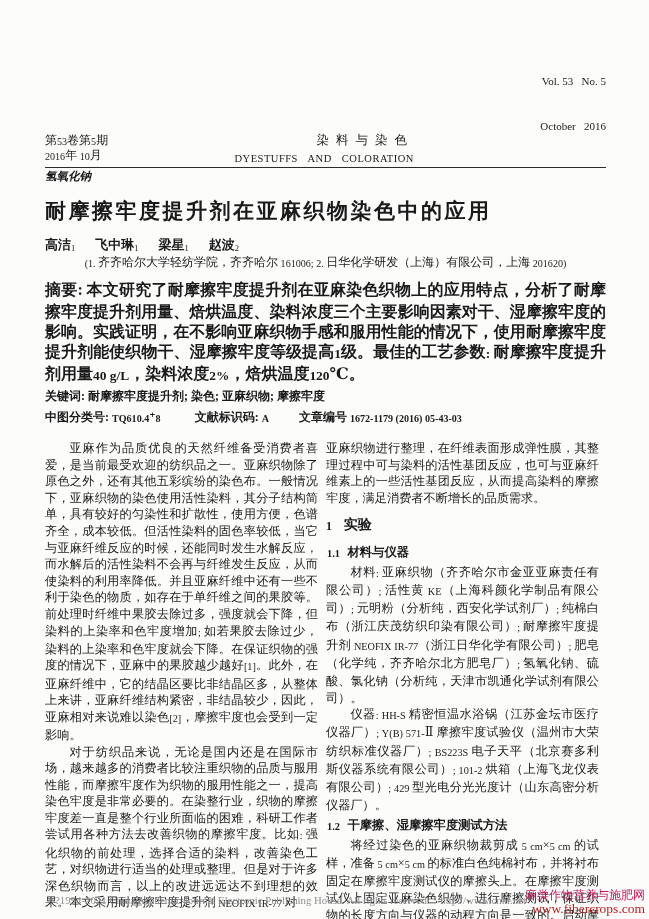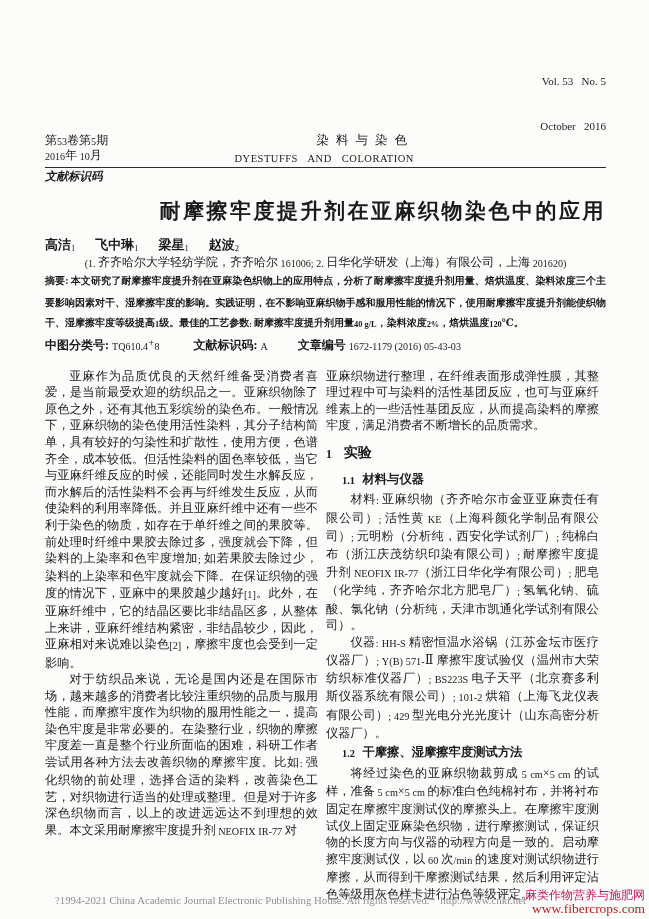--- a/index.html
+++ b/index.html
@@ -12,40 +12,40 @@
   
   .header-row{display:flex;justify-content:space-between;align-items:flex-end;
     padding-bottom:3px;border-bottom:1.5px solid #2b2b2b;}
   .h-left{font-size:12px;line-height:15px;}
   .h-center{text-align:right;}
   .h-center-cn{font-size:12.5px;letter-spacing:7px;padding-left:7px;}
   .h-center-en{font-size:10.5px;word-spacing:7px;letter-spacing:.5px;margin-top:4px;}
   .h-right{font-size:11px;line-height:15px;text-align:right;white-space:pre;}
   .h-tag{font-style:italic;font-weight:bold;font-size:11.5px;margin-top:1px;}
   
-  .title{margin:13px 0 0;text-align:right;font-size:21px;font-weight:bold;letter-spacing:2.5px;}
+  .title{margin:13px 0 0;text-align:left;font-size:21px;font-weight:bold;letter-spacing:2.5px;}
   .authors{display:flex;justify-content:flex-start;gap:20px;margin-top:11px;
     font-size:13px;font-weight:bold;}
   .asup{font-size:8.5px;vertical-align:-2px;font-weight:normal;}
   .affiliation{text-align:center;font-size:12px;}
   
-  .abstract{font-size:10px;line-height:20px;font-weight:bold;text-align:justify;}
+  .abstract{margin-top:9px;font-size:16px;line-height:20px;font-weight:bold;text-align:justify;}
   .kw-line{font-size:12px;font-weight:bold;margin-top:1px;line-height:20px;}
   .meta-line{font-size:12px;font-weight:bold;margin-top:1px;line-height:20px;display:flex;}
-  .meta-line .mv{font-weight:normal;}
+  .meta-line .mv{font-weight:bold;}
   .meta-gap{width:34px;}
   .meta-gap2{width:30px;}
   
   .columns{display:flex;gap:8px;margin-top:11px;height:586px;}
   .col{width:273px;font-size:12.2px;line-height:16.6px;text-align:justify;
     display:flex;flex-direction:column;}
   .col p{margin:0;text-indent:2em;}
   .col p.noindent{text-indent:0;}
   .sec{font-size:14px;font-weight:bold;margin:11px 0 5px;word-spacing:9px;}
-  .subsec{font-size:12.3px;font-weight:bold;margin:3px 16px 2px;word-spacing:5px;}
+  .subsec{font-size:12.3px;font-weight:bold;margin:3px 1px 2px;word-spacing:5px;}
   
   .copyright{position:absolute;left:55px;bottom:13px;font-size:10.8px;color:#8f8f8f;white-space:pre;}
   .wm{position:absolute;right:4px;bottom:3px;text-align:right;line-height:14px;}
   .wm1{font-size:12px;color:#be185d;}
   .wm2{font-size:13.5px;color:#b91c1c;}
   
   .lat{font-size:.84em;vertical-align:-.06em;}
 </style>
 </head>
 <body>
@@ -60,34 +60,37 @@
       </div>
       <div class="h-center">
         <div class="h-center-cn">染料与染色</div>
         <div class="h-center-en">DYESTUFFS  AND  COLORATION</div>
       </div>
       <div class="h-right">
         <div>Vol. 53   No. 5</div>
         <div>October   2016</div>
       </div>
     </div>
-    <div class="h-tag">文献标识码</div>
+    <div class="h-tag">氢氧化钠</div>
   </div>
 
   <h1 class="title">耐摩擦牢度提升剂在亚麻织物染色中的应用</h1>
   <div class="authors">
     <span><span>高洁</span><span class="asup">1</span></span>
     <span><span>飞中琳</span><span class="asup">1</span></span>
     <span><span>梁星</span><span class="asup">1</span></span>
     <span><span>赵波</span><span class="asup">2</span></span>
   </div>
   <div class="affiliation mix"><span class="lat">(1. </span>齐齐哈尔大学轻纺学院，齐齐哈尔<span class="lat"> 161006; 2. </span>日华化学研发（上海）有限公司，上海<span class="lat"> 201620)</span></div>
 
   <div class="abstract">
     <span>摘要:</span><span class="mix"><span class="lat"> </span>本文研究了耐摩擦牢度提升剂在亚麻染色织物上的应用特点，分析了耐摩擦牢度提升剂用量、焙烘温度、染料浓度三个主要影响因素对干、湿摩擦牢度的影响。实践证明，在不影响亚麻织物手感和服用性能的情况下，使用耐摩擦牢度提升剂能使织物干、湿摩擦牢度等级提高<span class="lat">1</span>级。最佳的工艺参数<span class="lat">: </span>耐摩擦牢度提升剂用量<span class="lat">40 g/L</span>，染料浓度<span class="lat">2%</span>，焙烘温度<span class="lat">120</span>℃。</span>
+  </div>
+  <div class="kw-line">
+    <span>关键词:</span><span> 耐摩擦牢度提升剂; 染色; 亚麻织物; 摩擦牢度</span>
   </div>
   <div class="meta-line">
     <span>中图分类号:</span>&nbsp;<span class="mv mix"><span class="lat">TQ610.4</span>⁺<span class="lat">8</span></span>
     <span class="meta-gap"></span>
     <span>文献标识码:</span>&nbsp;<span class="mv mix"><span class="lat">A</span></span>
     <span class="meta-gap2"></span>
     <span>文章编号</span>&nbsp;<span class="mv mix"><span class="lat">1672-1179 (2016) 05-43-03</span></span>
   </div>
 
   <div class="columns">

